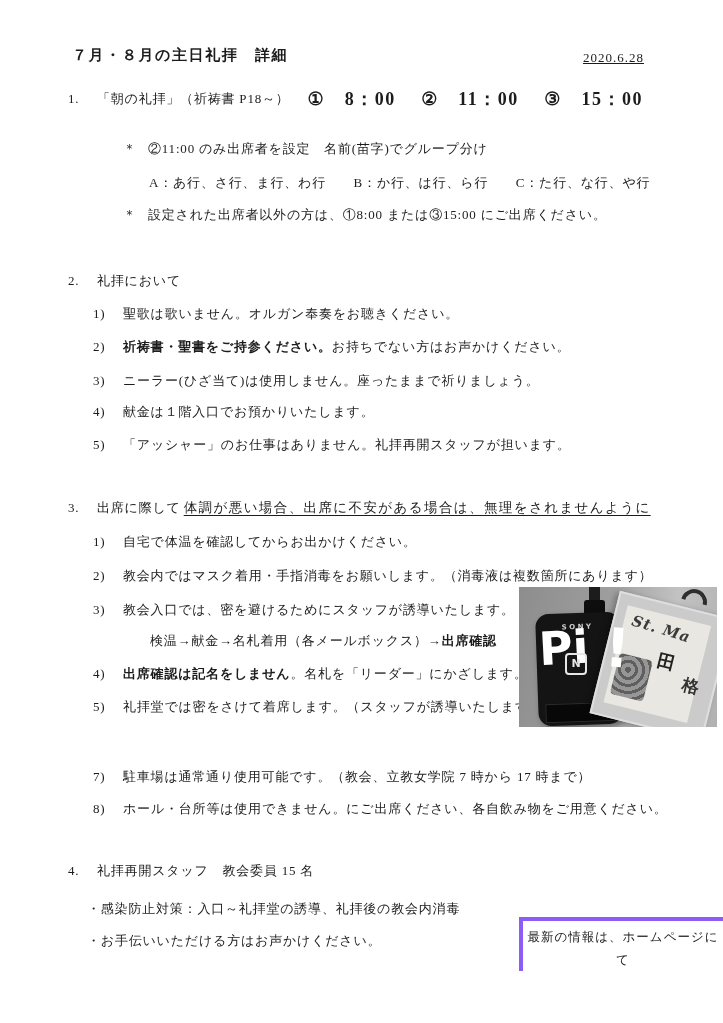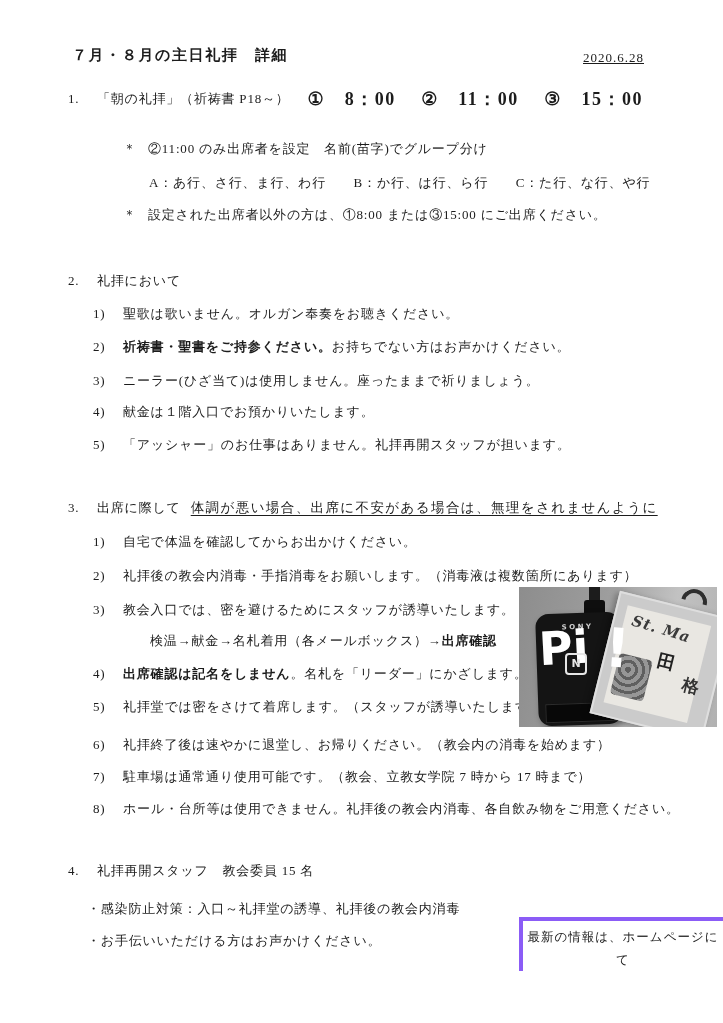--- a/index.html
+++ b/index.html
@@ -9,21 +9,21 @@
     overflow:hidden;
   }
   .ln { position:absolute; white-space:nowrap; font-size:13px; letter-spacing:0.8px; line-height:17px; }
   .inum { display:inline-block; width:30px; }
   .secnum { display:inline-block; width:29px; }
   .star { display:inline-block; width:25px; }
   .b { font-weight:bold;margin-top:39px; }
   .doc-title { font-size:15px; font-weight:bold; letter-spacing:1.6px; }
   .doc-date { font-size:13px; letter-spacing:1px;text-decoration:underline; }
   .times { font-size:18px; font-weight:600; letter-spacing:1.5px; vertical-align:-2px; }
-  .warn { font-size:13.5px; letter-spacing:1.4px; text-decoration:underline; text-underline-offset:3px; margin-left:10px; }
+  .warn { font-size:13.5px; letter-spacing:1.4px; text-decoration:underline; text-underline-offset:3px; margin-left:3px; }
   .infobox {
     position:absolute; left:473px; top:917px; width:200px; height:49px;
     border:4px solid #8b5cf6; text-align:center; font-size:12.5px;
     letter-spacing:1px; padding-top:5px; line-height:23px;margin-left:46px;
   }
   
   .photo {
     position:absolute; left:519px; top:587px; width:198px; height:140px;
     overflow:hidden;
     background:linear-gradient(100deg,#8d8d8d 0%,#9d9d9d 40%,#c2c2c2 72%,#b1b1b1 100%);
@@ -119,42 +119,39 @@
     <span class="inum">5)</span><span>「アッシャー」のお仕事はありません。礼拝再開スタッフが担います。</span>
   </div>
 
   <div class="ln" style="left:68px; top:499px">
     <span class="secnum">3.</span><span>出席に際して</span><span class="warn">体調が悪い場合、出席に不安がある場合は、無理をされませんように</span>
   </div>
   <div class="ln" style="left:93px; top:533px">
     <span class="inum">1)</span><span>自宅で体温を確認してからお出かけください。</span>
   </div>
   <div class="ln" style="left:93px; top:567px">
-    <span class="inum">2)</span><span>礼拝後の教会内消毒・手指消毒をお願いします。（消毒液は複数箇所にあります）</span>
+    <span class="inum">2)</span><span>教会内ではマスク着用・手指消毒をお願いします。（消毒液は複数箇所にあります）</span>
   </div>
   <div class="ln" style="left:93px; top:601px">
     <span class="inum">3)</span><span>教会入口では、密を避けるためにスタッフが誘導いたします。</span>
   </div>
   <div class="ln" style="left:150px; top:632px">
     <span>検温→献金→名札着用（各メールボックス）→</span><span class="b">出席確認</span>
   </div>
   <div class="ln" style="left:93px; top:665px">
     <span class="inum">4)</span><span class="b">出席確認は記名をしません</span><span>。名札を「リーダー」にかざします。</span>
   </div>
   <div class="ln" style="left:93px; top:698px">
     <span class="inum">5)</span><span>礼拝堂では密をさけて着席します。（スタッフが誘導いたします）</span>
   </div>
-  <div class="ln" style="left:93px; top:736px">
-    <span class="inum">6)</span><span>礼拝終了後は速やかに退堂し、お帰りください。（教会内の消毒を始めます）</span>
-  </div>
   <div class="ln" style="left:93px; top:768px">
     <span class="inum">7)</span><span>駐車場は通常通り使用可能です。（教会、立教女学院 7 時から 17 時まで）</span>
   </div>
   <div class="ln" style="left:93px; top:800px">
-    <span class="inum">8)</span><span>ホール・台所等は使用できません。礼拝後の教会内消毒、各自飲み物をご用意ください。</span>
+    <span class="inum">8)</span><span>ホール・台所等は使用できません。にご出席ください、各自飲み物をご用意ください。</span>
   </div>
 
   <div class="ln" style="left:68px; top:862px">
     <span class="secnum">4.</span><span>礼拝再開スタッフ　教会委員 15 名</span>
   </div>
   <div class="ln" style="left:87px; top:900px">・感染防止対策：入口～礼拝堂の誘導、礼拝後の教会内消毒</div>
   <div class="ln" style="left:87px; top:932px">・お手伝いいただける方はお声かけください。</div>
 
   <div class="infobox">
     <div>最新の情報は、ホームページにて</div>

